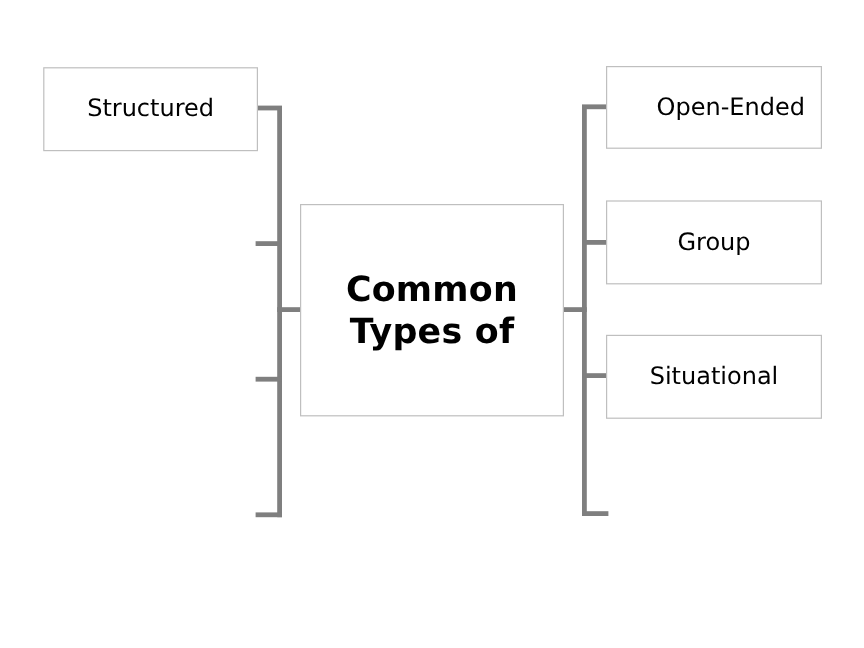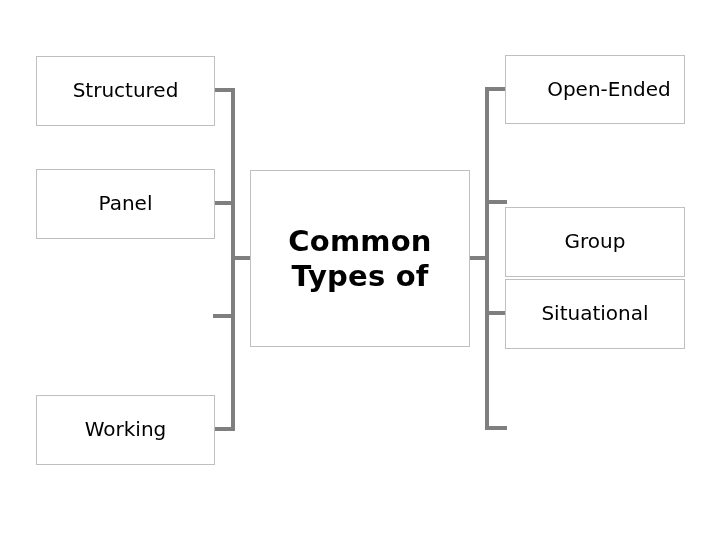--- a/index.html
+++ b/index.html
@@ -74,41 +74,35 @@
   <div class="connector h-line" style="left:485px; top:200px; width:22px;"></div>
   <div class="connector h-line" style="left:485px; top:311px; width:22px;"></div>
   <div class="connector h-line" style="left:485px; top:426px; width:22px;"></div>
 
   <div class="connector h-line" style="left:467px; top:256px; width:22px;"></div>
 
   <div class="node leaf" style="left:36px; top:56px; width:179px; height:70px;">
     <span>Structured</span>
   </div>
 
-  <div class="node leaf" style="left:36px; top:169px; width:179px; height:70px;">
-    <span>Panel</span>
-  </div>
 
 
-  <div class="node leaf" style="left:36px; top:395px; width:179px; height:70px;">
-    <span>Working</span>
-  </div>
 
   <div class="node hub" style="left:250px; top:170px; width:220px; height:177px;">
     <span class="hub-text">
       <span>Common</span><br>
       <span>Types of</span><br>
     </span>
   </div>
 
   <div class="node leaf" style="left:505px; top:55px; width:180px; height:69px;padding-left:28px;">
     <span>Open-Ended</span>
   </div>
 
-  <div class="node leaf" style="left:505px; top:167px; width:180px; height:70px;margin-top:40px;">
+  <div class="node leaf" style="left:505px; top:167px; width:180px; height:70px;">
     <span>Group</span>
   </div>
 
   <div class="node leaf" style="left:505px; top:279px; width:180px; height:70px;">
     <span>Situational</span>
   </div>
 
 
 </div>
 

